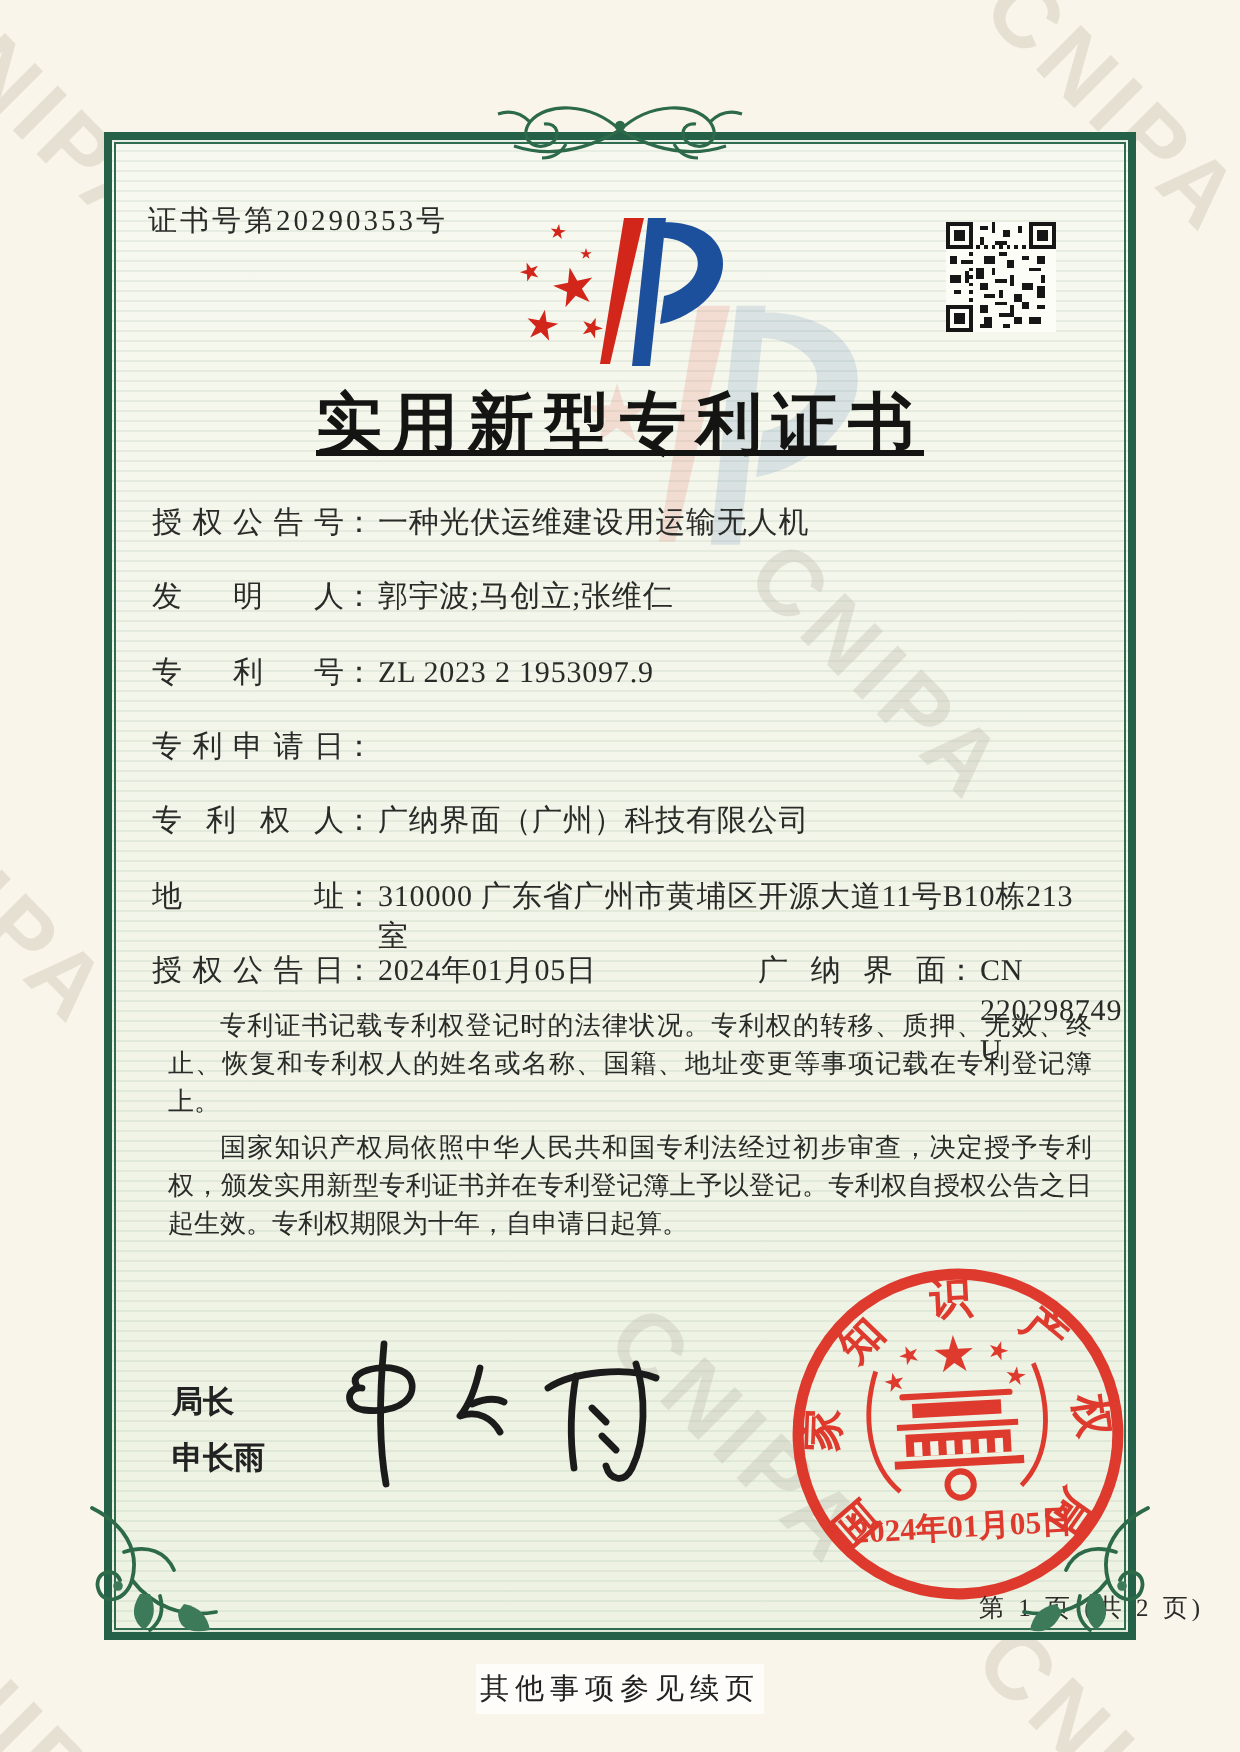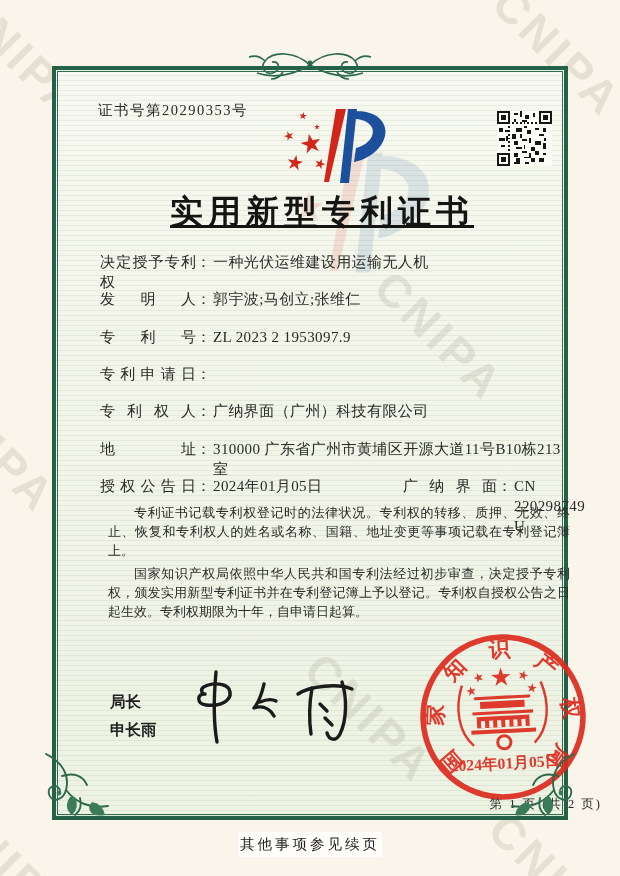--- a/index.html
+++ b/index.html
@@ -23,21 +23,21 @@
   .frame{
     position:absolute;left:52px;top:66px;width:516px;height:754px;
     box-sizing:border-box;border:4px solid #256048;
     background:
       repeating-linear-gradient(0deg, rgba(122,164,134,0.13) 0 1px, rgba(122,164,134,0) 1px 5px),
       linear-gradient(180deg,#f7f8ef 0%,#f1f4e7 60%,#edf2e2 100%);
     z-index:1;
   }
   .frame-inner{position:absolute;inset:1px;border:1px solid #2f6d52;pointer-events:none;}
   .frame .wm{z-index:1;}
-  .content{position:absolute;inset:0;z-index:2;margin-left:24px;}
+  .content{position:absolute;inset:0;z-index:2;}
   
   .cert-no{position:absolute;left:18px;top:31px;font-size:14.5px;letter-spacing:1.5px;}
   .logo{position:absolute;left:196px;top:36px;width:130px;height:78px;}
   .logo-wm{position:absolute;left:196px;top:78px;width:210px;height:126px;opacity:0.12;z-index:0;}
   .qr{position:absolute;left:417px;top:41px;width:55px;height:55px;background:#fdfdf8;}
   .doc-title{
     position:absolute;left:0;top:120px;width:100%;text-align:center;
     font-size:33px;font-weight:700;letter-spacing:5px;color:#141412;text-decoration:underline;
   }
   
@@ -181,21 +181,21 @@
           <rect x="22" y="25" width="3" height="2"></rect>
           <rect x="15" y="27" width="2" height="1"></rect>
           <rect x="9" y="27" width="3" height="1"></rect>
       </g>
     </svg>
 
     <div class="doc-title">实用新型专利证书</div>
 
     <div class="fields">
       <div class="frow">
-        <span class="flabel">决定授予专利权</span>
+        <span class="flabel">授权公告号</span>
         <span class="fcolon">：</span>
         <span class="fvalue">一种光伏运维建设用运输无人机</span>
       </div>
       <div class="frow">
         <span class="flabel">发明人</span>
         <span class="fcolon">：</span>
         <span class="fvalue">郭宇波;马创立;张维仁</span>
       </div>
       <div class="frow">
         <span class="flabel">专利号</span>

